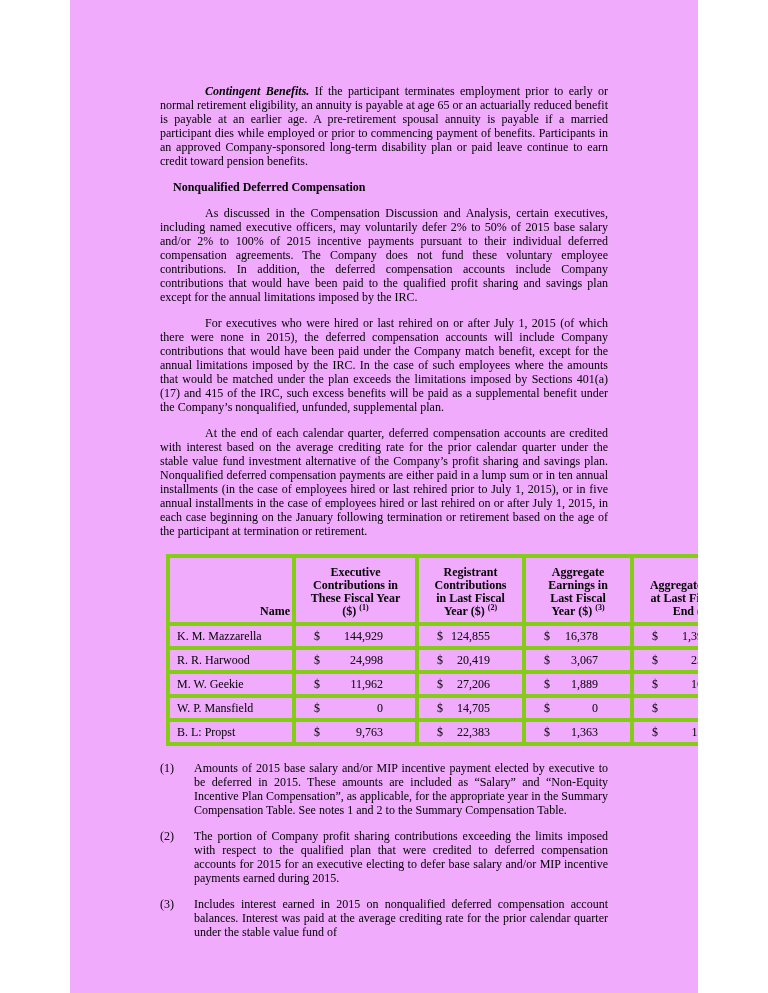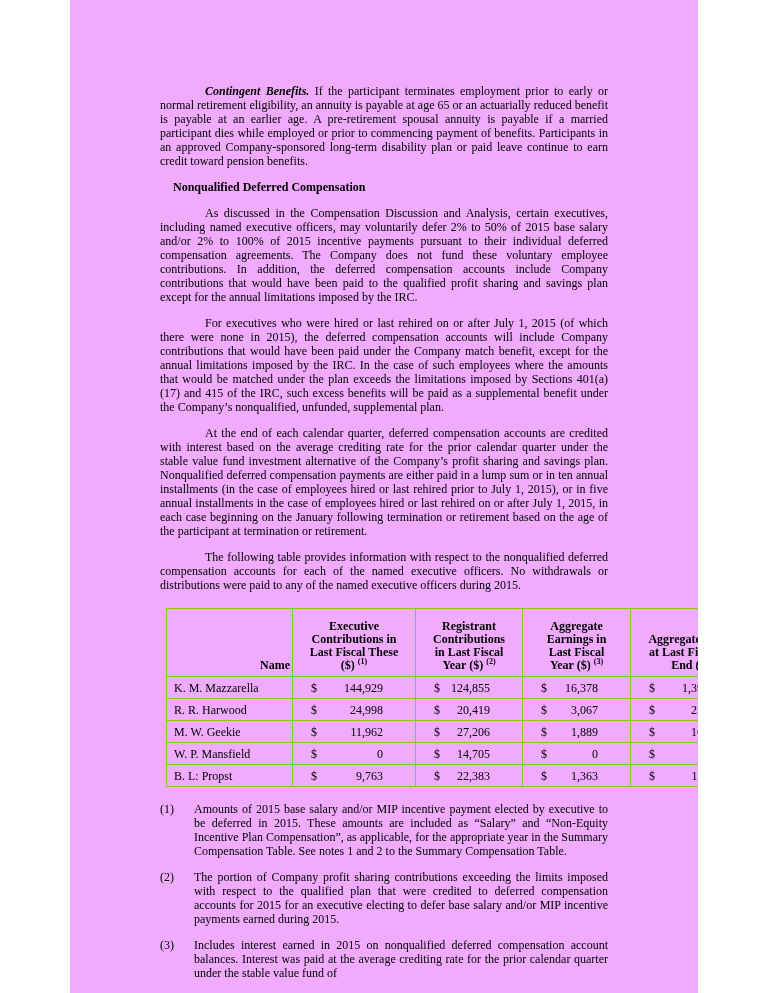--- a/index.html
+++ b/index.html
@@ -27,21 +27,21 @@
     font-weight: bold;
     margin: 0 0 12px 13px;
   }
   table.comp {
     border-collapse: collapse;
     table-layout: fixed;
     width: 596px;
     margin: 16px 0 0 6px;
   }
   .comp th, .comp td {
-    border: 1px solid #84cc16;
+    border: 4px solid #84cc16;
     font-size: 12px;
     line-height: 13px;
   }
   .comp thead tr { height: 68px; }
   .comp th {
     font-weight: bold;
     vertical-align: bottom;
     text-align: center;
     padding: 5px 2px 4px 2px;
   }
@@ -76,39 +76,38 @@
   <p class="para"><span class="lead-bi">Contingent Benefits.</span> <span>If the participant terminates employment prior to early or normal retirement eligibility, an annuity is payable at age 65 or an actuarially reduced benefit is payable at an earlier age.  A pre-retirement spousal annuity is payable if a married participant dies while employed or prior to commencing payment of benefits.  Participants in an approved Company-sponsored long-term disability plan or paid leave continue to earn credit toward pension benefits.</span></p>
 
   <div class="heading">Nonqualified Deferred Compensation</div>
 
   <p class="para">As discussed in the Compensation Discussion and Analysis, certain executives, including named executive officers, may voluntarily defer 2% to 50% of 2015 base salary and/or 2% to 100% of 2015 incentive payments pursuant to their individual deferred compensation agreements.  The Company does not fund these voluntary employee contributions.  In addition, the deferred compensation accounts include Company contributions that would have been paid to the qualified profit sharing and savings plan except for the annual limitations imposed by the IRC.</p>
 
   <p class="para">For executives who were hired or last rehired on or after July 1, 2015 (of which there were none in 2015), the deferred compensation accounts will include Company contributions that would have been paid under the Company match benefit, except for the annual limitations imposed by the IRC.  In the case of such employees where the amounts that would be matched under the plan exceeds the limitations imposed by Sections 401(a)(17) and 415 of the IRC, such excess benefits will be paid as a supplemental benefit under the Company’s nonqualified, unfunded, supplemental plan.</p>
 
   <p class="para">At the end of each calendar quarter, deferred compensation accounts are credited with interest based on the average crediting rate for the prior calendar quarter under the stable value fund investment alternative of the Company’s profit sharing and savings plan.  Nonqualified deferred compensation payments are either paid in a lump sum or in ten annual installments (in the case of employees hired or last rehired prior to July 1, 2015), or in five annual installments in the case of employees hired or last rehired on or after July 1, 2015, in each case beginning on the January following termination or retirement based on the age of the participant at termination or retirement.</p>
 
-  <p class="para">The following table provides information with respect to the nonqualified deferred compensation accounts for each of the named executive officers.  No withdrawals or distributions were paid to any of the named executive officers during 2015.</p>
 
   <table class="comp">
     <colgroup>
       <col style="width:126px">
       <col style="width:123px">
       <col style="width:107px">
       <col style="width:108px">
       <col style="width:132px">
     </colgroup>
     <thead>
       <tr>
         <th class="name-h">
           <span class="hline">Name</span>
         </th>
         <th>
           <span class="hline">Executive</span>
           <span class="hline">Contributions in</span>
-          <span class="hline">Last Fiscal These</span>
+          <span class="hline">These Fiscal Year</span>
           <span class="hline"><span>($)</span> <sup>(1)</sup></span>
         </th>
         <th>
           <span class="hline">Registrant</span>
           <span class="hline">Contributions</span>
           <span class="hline">in Last Fiscal</span>
           <span class="hline"><span>Year ($)</span> <sup>(2)</sup></span>
         </th>
         <th>
           <span class="hline">Aggregate</span>

